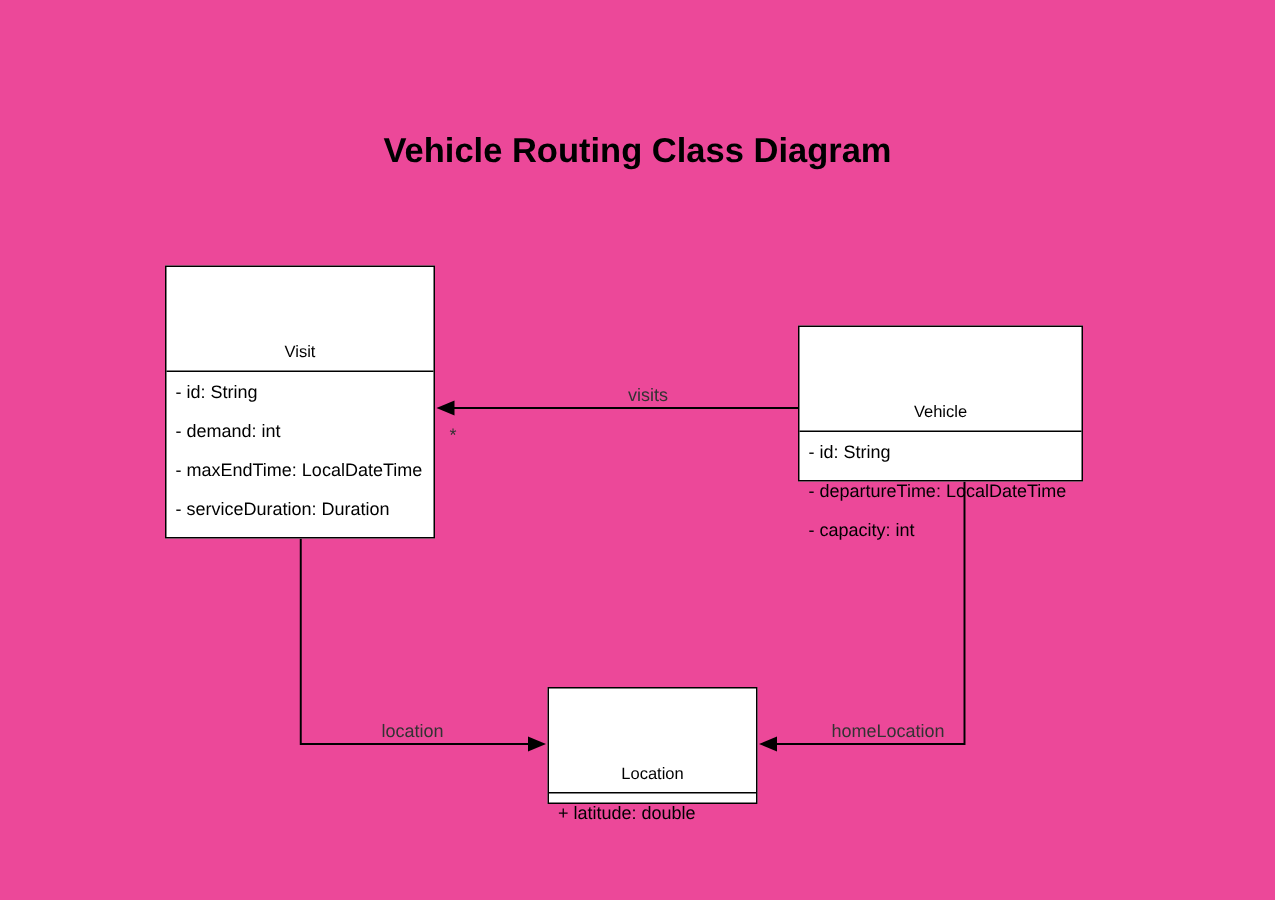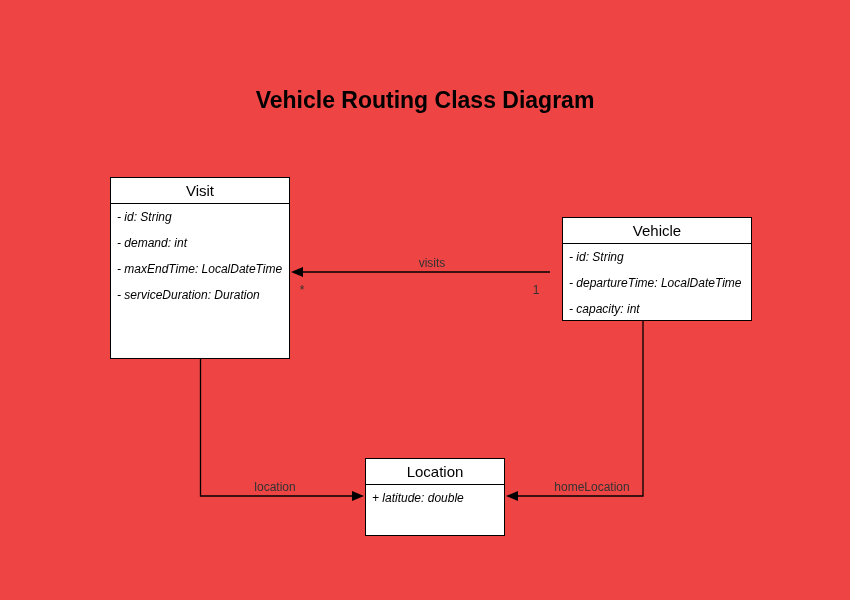--- a/index.html
+++ b/index.html
@@ -5,21 +5,21 @@
   html, body {
     margin: 0;
     padding: 0;
     background: #ffffff;
     font-family: "Liberation Sans", sans-serif;
   }
   .canvas {
     position: relative;
     width: 850px;
     height: 600px;
-    background: #ef4444;
+    background: #ec4899;
     overflow: hidden;
   }
   .diagram-title {
     position: absolute;
     left: 0;
     top: 87px;
     width: 850px;
     text-align: center;
     font-size: 23px;
     font-weight: bold;
@@ -38,50 +38,50 @@
     border: 1.4px solid #000000;
     background: #ffffff;
   }
   .uml-class-title {
     box-sizing: border-box;
     height: 26px;
     display: flex;
     align-items: center;
     justify-content: center;
     border-bottom: 1.4px solid #000000;
-    font-size: 15px;
+    font-size: 11px;
     color: #000000;
+    margin-top: 44px;
   }
   .uml-attr {
     box-sizing: border-box;
     height: 26px;
     display: flex;
     align-items: center;
     padding-left: 6px;
     font-size: 12px;
     color: #000000;
     white-space: nowrap;
-    font-style: italic;
   }
   .edge-label {
     position: absolute;
     font-size: 12px;
     color: #333333;
     text-align: center;
     white-space: nowrap;
   }
   .multiplicity {
     position: absolute;
     font-size: 12px;
     color: #333333;
     text-align: center;
   }
   
   #class-visit    { left: 110px; top: 177px; width: 180px; height: 182px; }
-  #class-vehicle  { left: 562px; top: 217px; width: 190px; height: 104px; text-align: center; }
+  #class-vehicle  { left: 532px; top: 217px; width: 190px; height: 104px; text-align: center; }
   #class-location { left: 365px; top: 458px; width: 140px; height: 78px;  }
 
   #visits-label        { left: 402px; top: 256px; width: 60px; }
   #visits-to-mult      { left: 296px; top: 283px; width: 12px; }
   #visits-from-mult    { left: 530px; top: 283px; width: 12px; }
   #location-label      { left: 245px; top: 480px; width: 60px; }
   #homelocation-label  { left: 547px; top: 480px; width: 90px; }
 </style>
 </head>
 <body>

